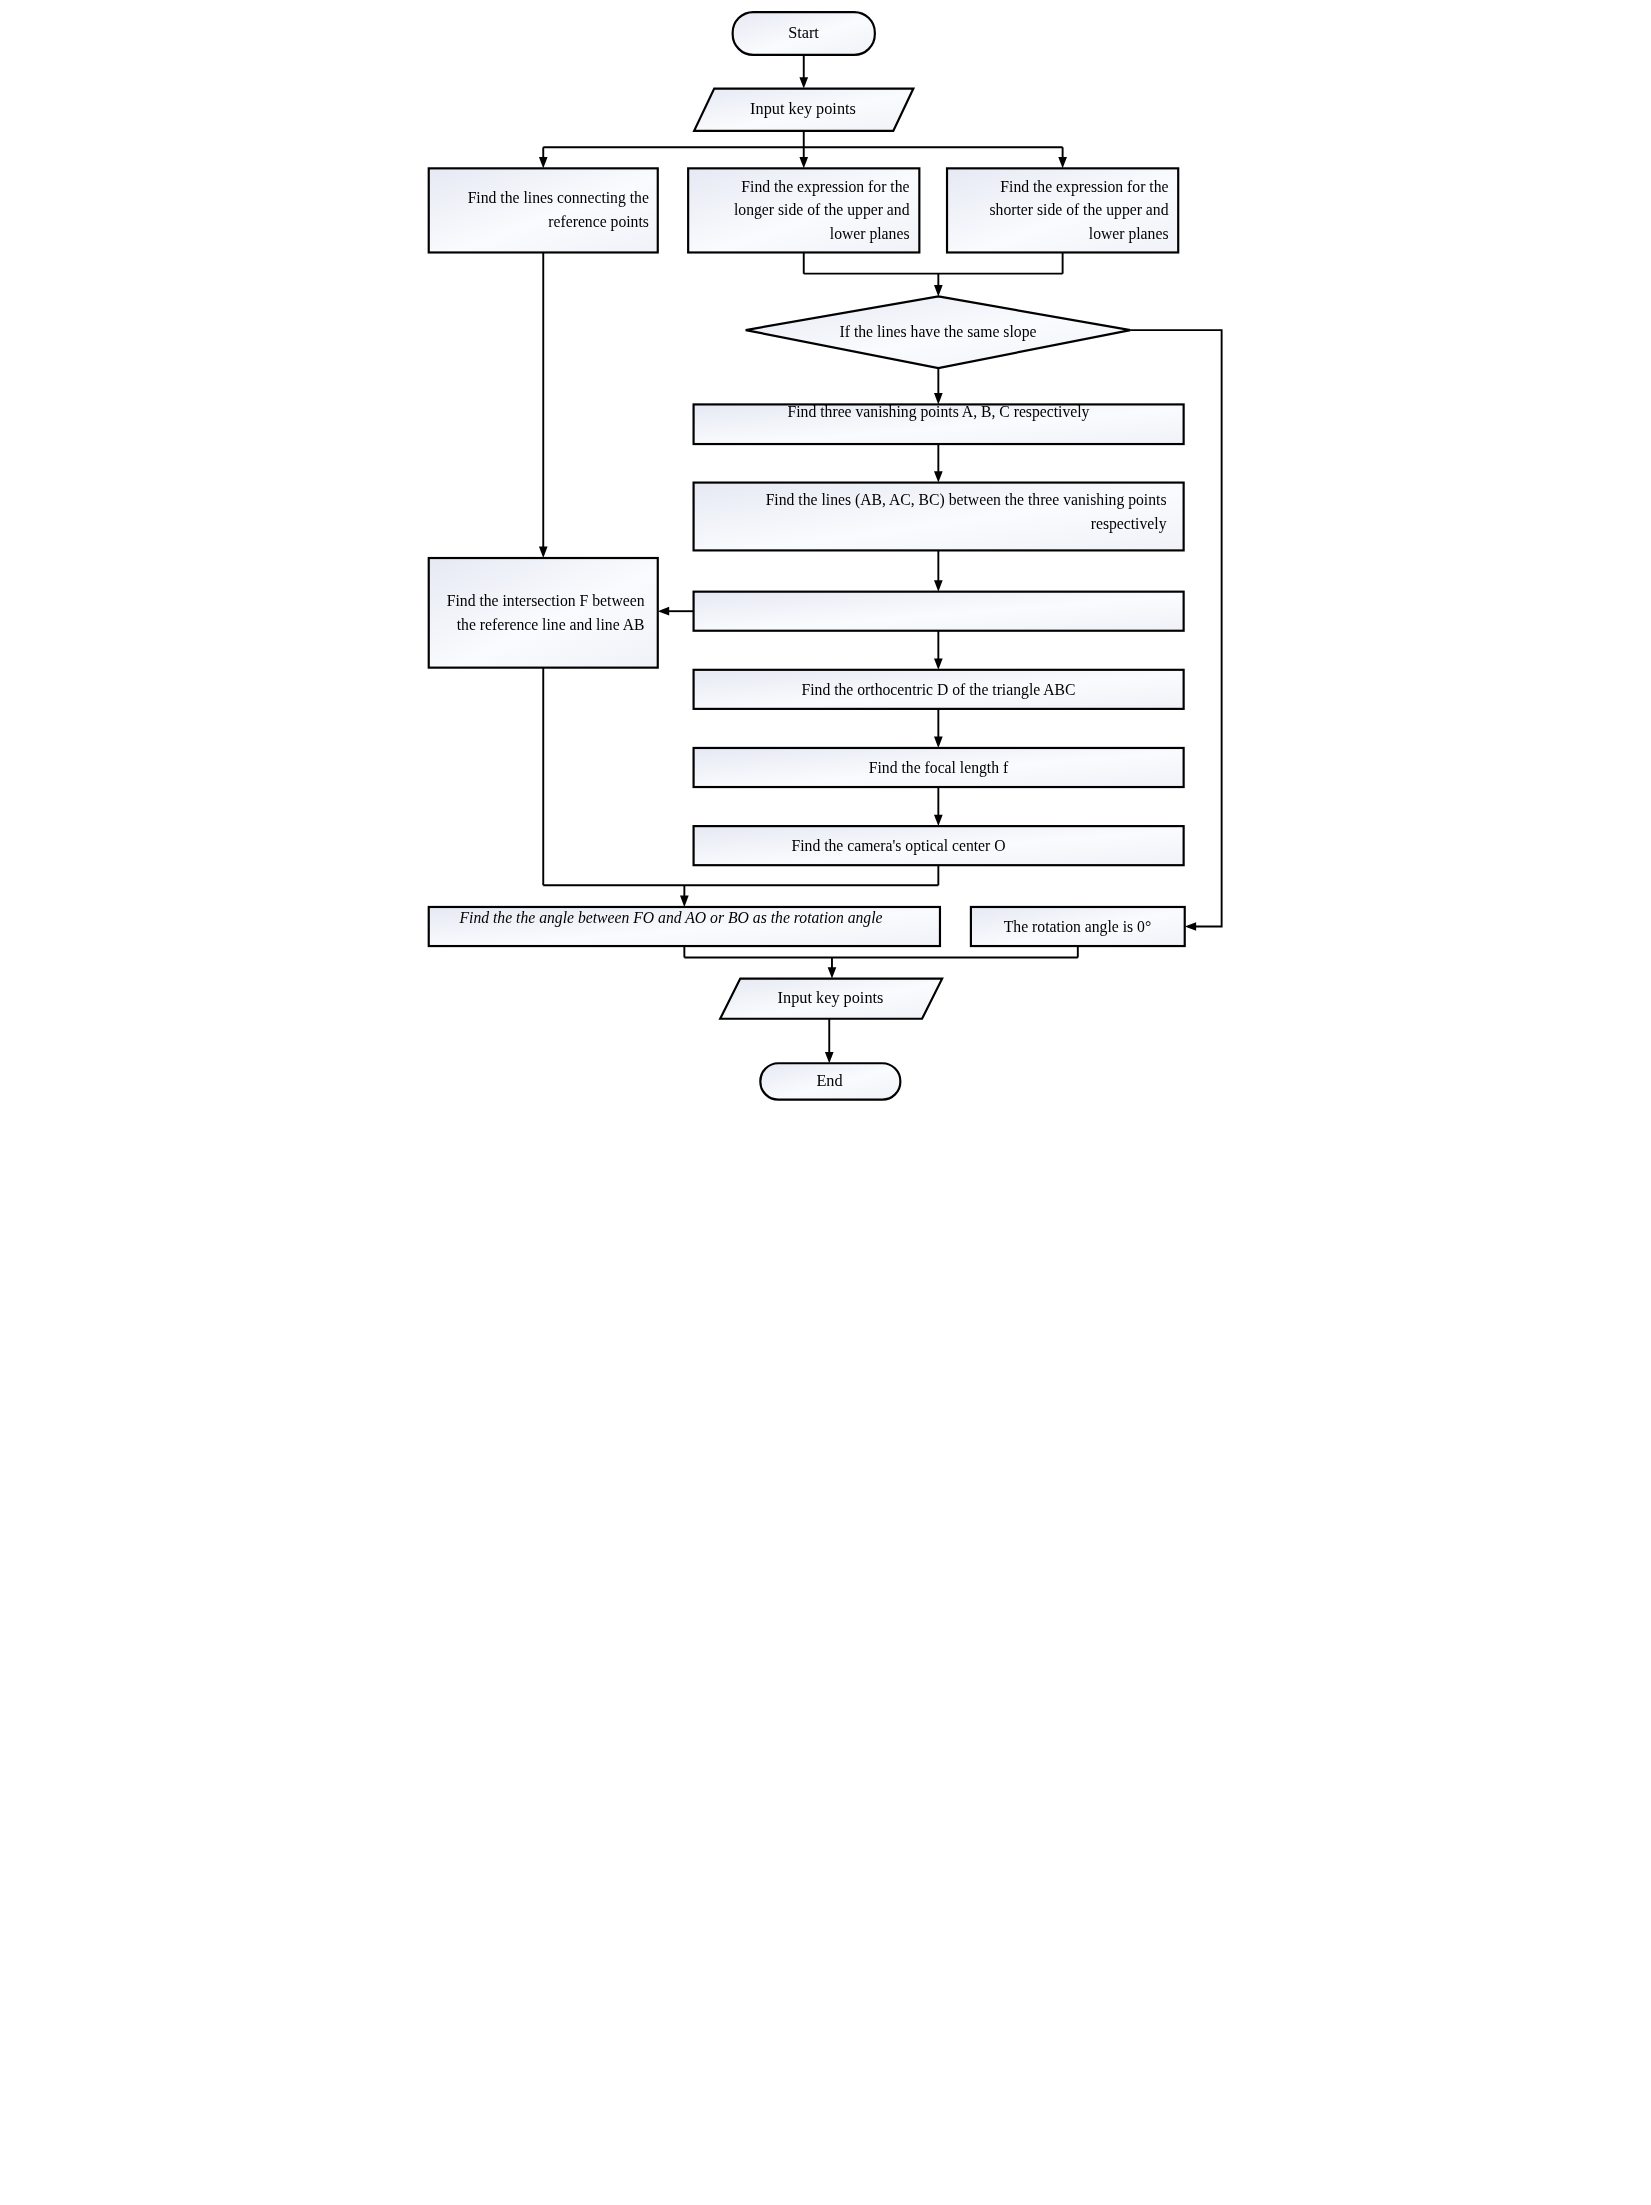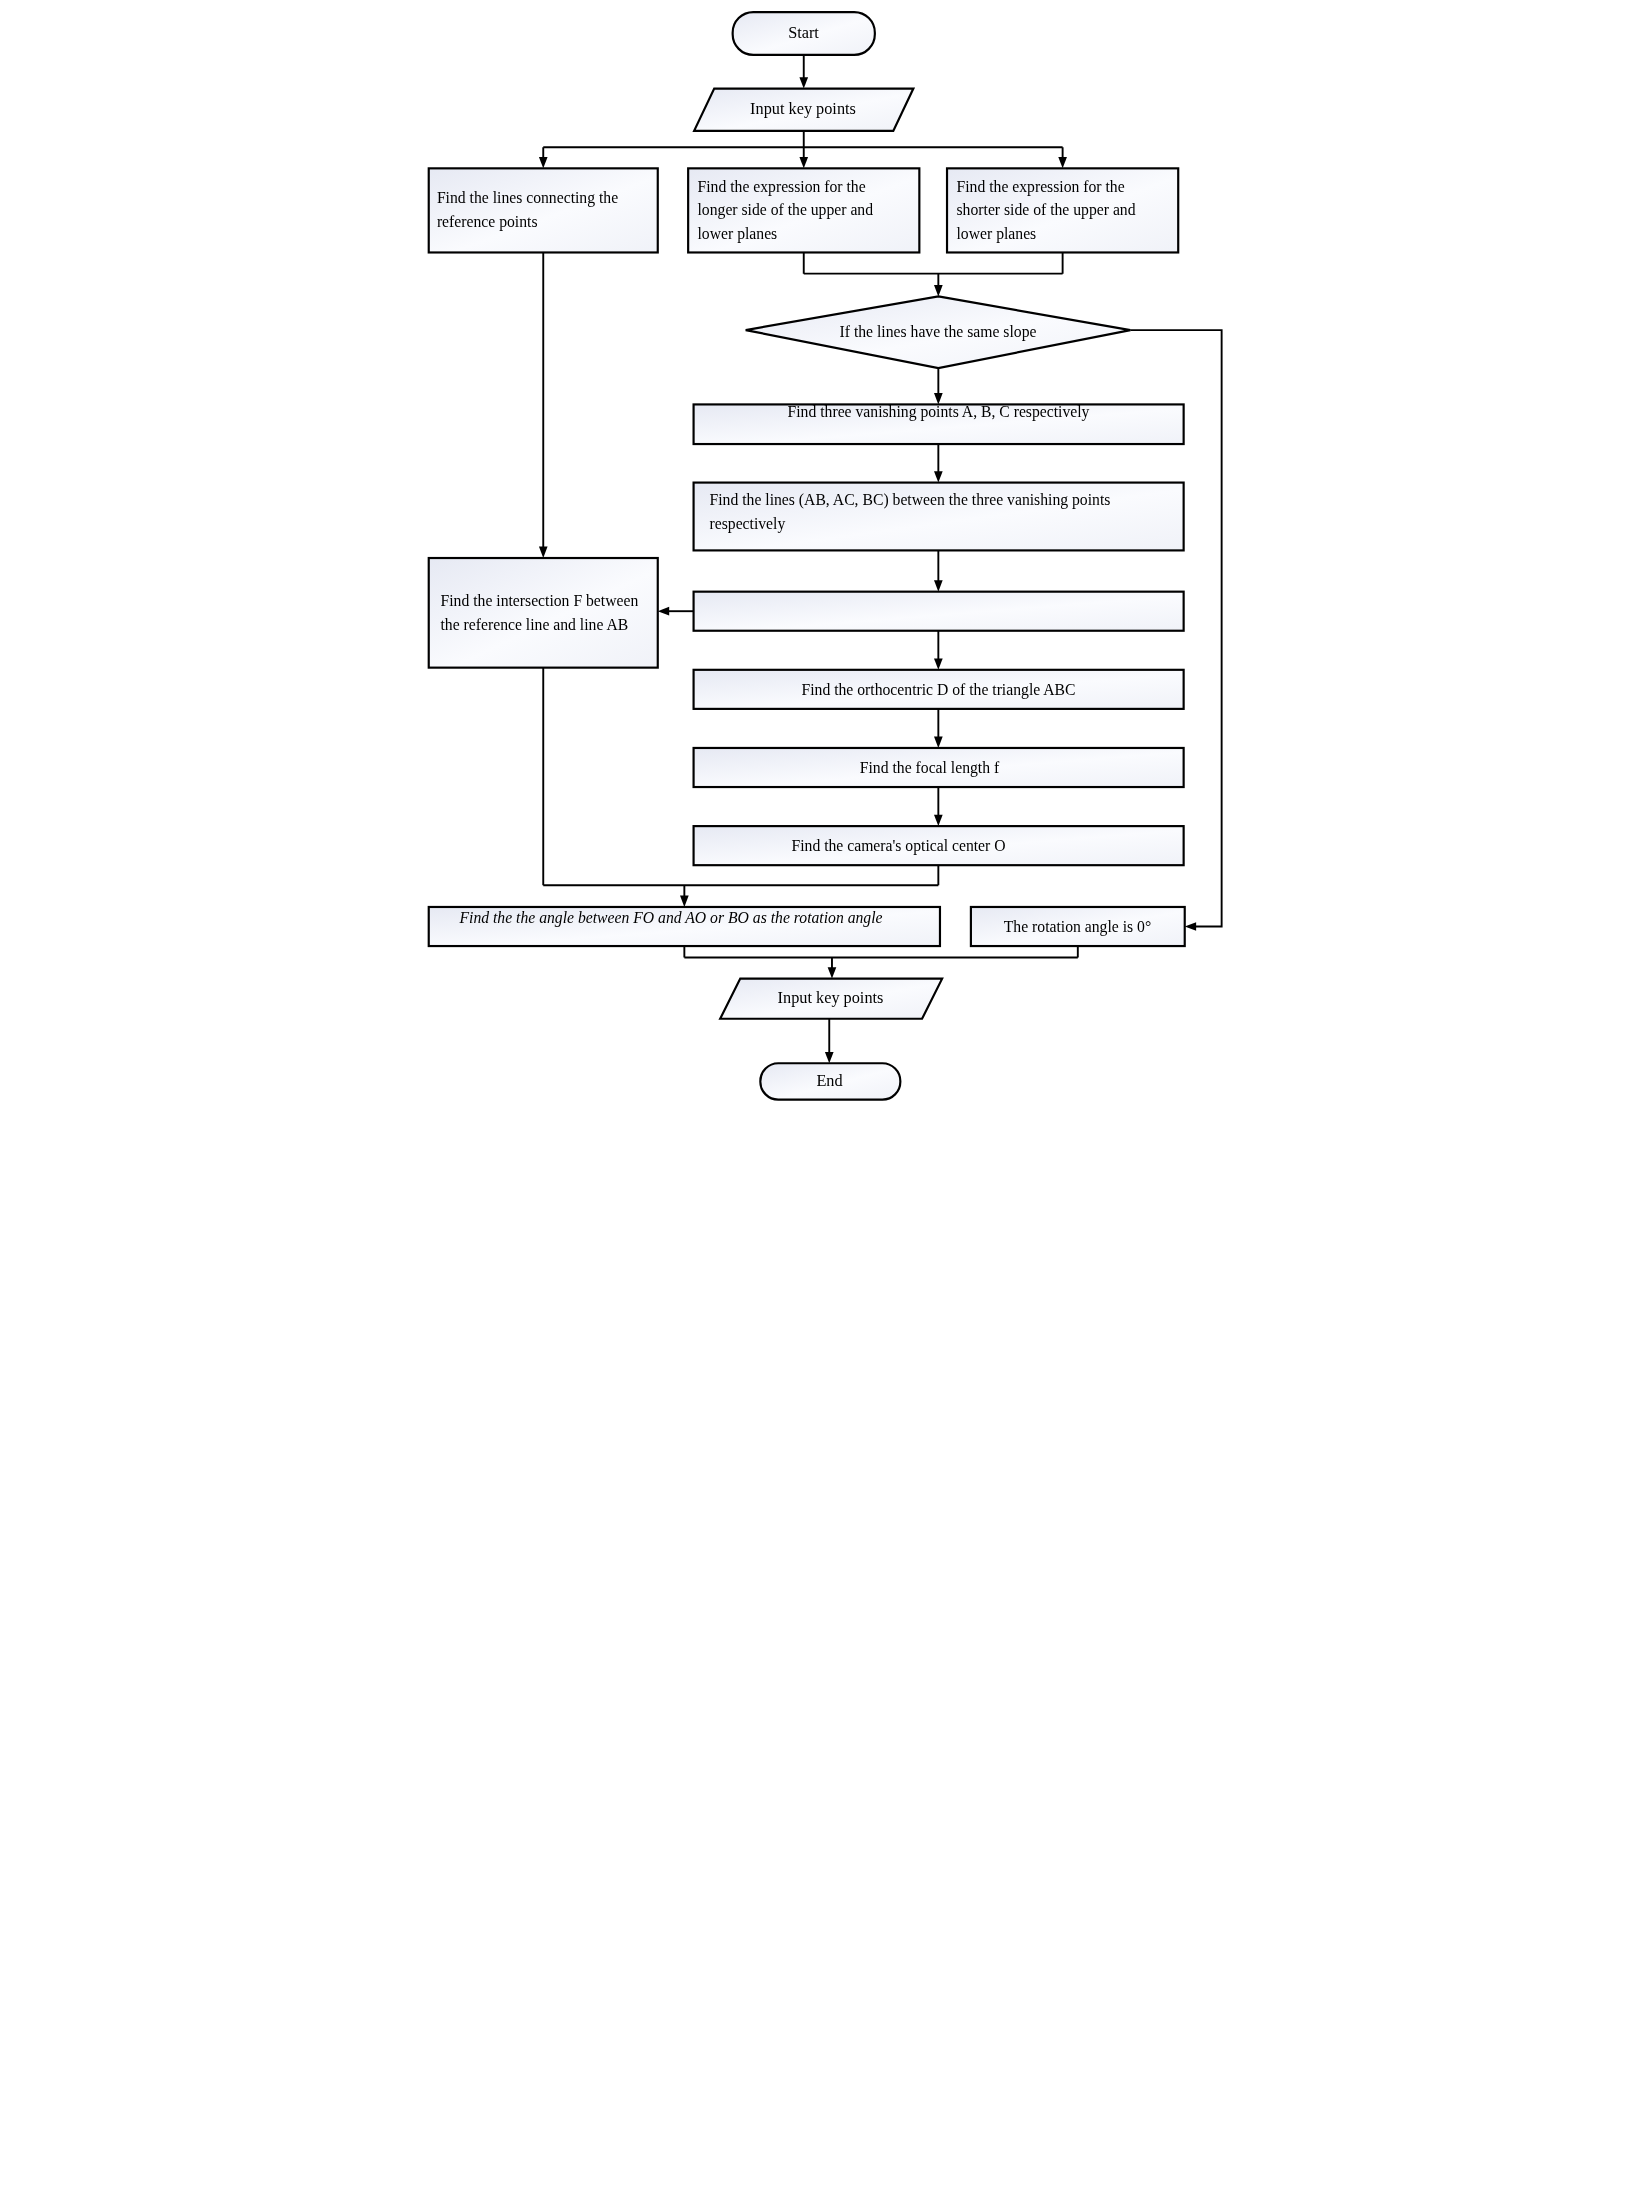--- a/index.html
+++ b/index.html
@@ -19,21 +19,21 @@
   .canvas > svg {
     position: absolute;
     left: 0;
     top: 0;
   }
   .lbl {
     position: absolute;
     display: flex;
     align-items: center;
     justify-content: center;
-    text-align: left;
+    text-align: right;
     color: #000000;
     font-size: 15.7px;
     line-height: 1.5;
     white-space: normal;
     pointer-events: none;
   }
   .lbl.big { font-size: 16.3px; }
 </style>
 </head>
 <body>
@@ -122,21 +122,21 @@
 
   <div class="lbl" style="left:281px; top:392px; width:490px; height:40px;border-radius:10px;">Find three vanishing points A, B, C respectively</div>
 
   <div class="lbl" style="left:297px; top:482px; width:457px; height:60px;">Find the lines (AB, AC, BC) between the three vanishing points respectively</div>
 
 
   <div class="lbl" style="left:28px; top:558px; width:204px; height:110px;">Find the intersection F between the reference  line and line AB</div>
 
   <div class="lbl" style="left:281px; top:670px; width:490px; height:39px;border-radius:16px;">Find the orthocentric D of the triangle ABC</div>
 
-  <div class="lbl" style="left:272px; top:748px; width:490px; height:39px;">Find the focal length f</div>
+  <div class="lbl" style="left:281px; top:748px; width:490px; height:39px;">Find the focal length f</div>
 
   <div class="lbl" style="left:281px; top:826px; width:410px; height:39px;">Find the camera's optical center O</div>
 
   <div class="lbl" style="left:3px; top:907px; width:511px; height:22px;font-style:italic;">Find the the angle between FO and AO or BO as the rotation angle</div>
 
   <div class="lbl" style="left:558px; top:907px; width:214px; height:39px;">The rotation angle is 0°</div>
 
   <div class="lbl big" style="left:307px; top:978px; width:222px; height:40px;">Input key points</div>
 
   <div class="lbl big" style="left:347px; top:1063px; width:140px; height:36px;">End</div>

